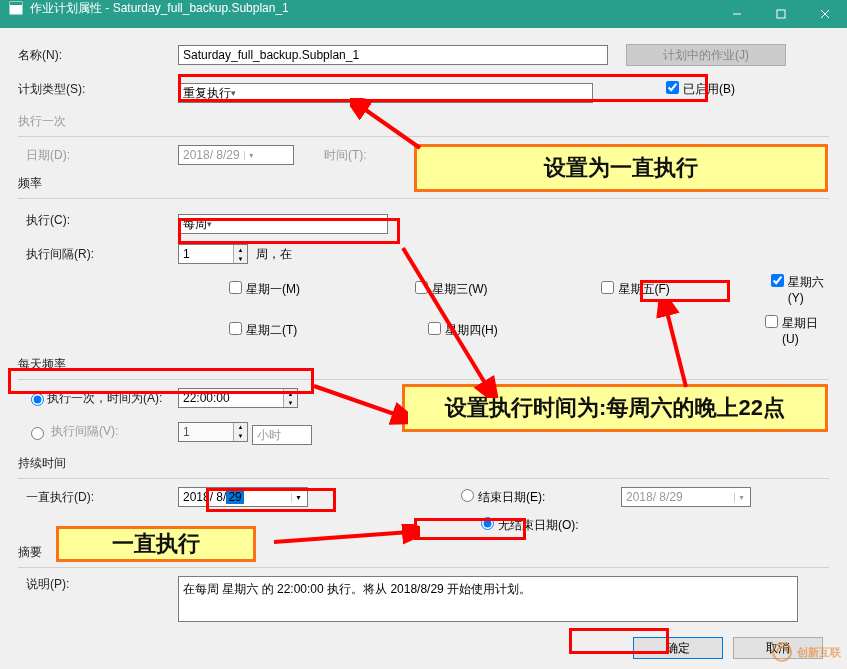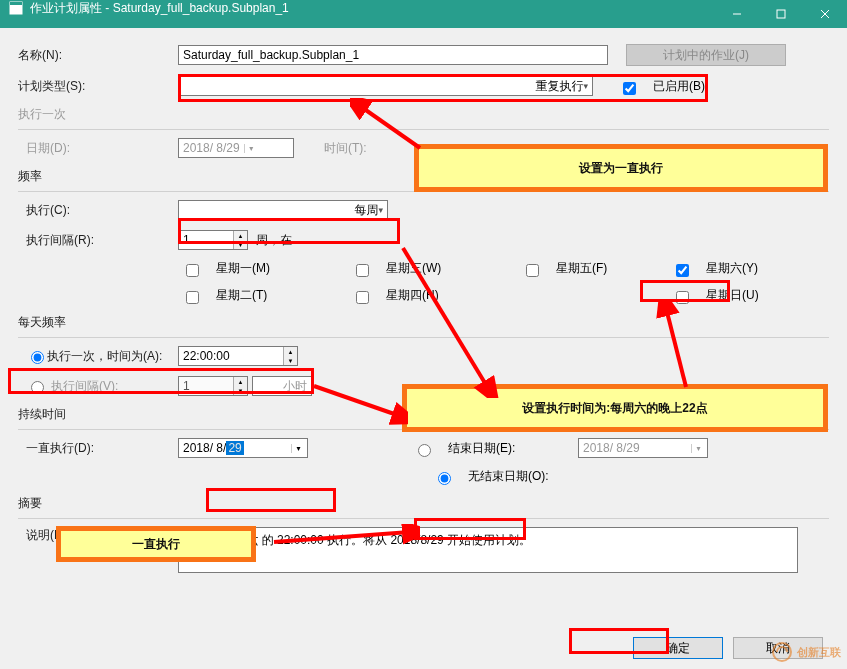--- a/index.html
+++ b/index.html
@@ -31,57 +31,57 @@
 .lbl { width: 160px; color: #222; }
 .lbl.disabled { color: #9a9a9a; }
 input[type=text].field, .combo, .spinner, .summary {
   border: 1px solid #7a7a7a;
   background: #fff;
   height: 20px;
   padding: 2px 4px;
   font-family: inherit;
   font-size: 12px;
 }
-.combo { display: flex; align-items: center; justify-content: flex-end; }
+.combo { display: flex; align-items: center; justify-content: flex-start; margin-top: 7px; }
 .combo .arrow { font-size: 9px; color: #555; }
 .btn {
   border: 1px solid #adadad;
   background: #e1e1e1;
   height: 22px;
   padding: 0 14px;
   cursor: pointer;
   display: inline-flex;
   align-items: center;
   justify-content: center;
 }
 .btn.disabled { background: #ccc; color: #888; }
 .section-title { color: #222; margin: 6px 0; }
 .hr { border: none; border-top: 1px solid #d0d0d0; margin: 2px 0 8px 0; }
-.cb { display: inline-flex; align-items: flex-end; gap: 17px; }
+.cb { display: inline-flex; align-items: flex-start; gap: 4px; margin-left: 43px; }
 .cb input { margin: 0; }
 .redbox { border: 3px solid #ff0000; position: absolute; pointer-events: none; }
 .annotation {
   position: absolute;
   background: #ffff99;
-  border: 5px solid #f97316;
+  border: 3px solid #f97316;
   color: #111;
   font-weight: bold;
-  font-size: 12px;
+  font-size: 22px;
   display: flex;
   align-items: center;
   justify-content: center;
   padding: 4px 8px;
 }
 svg.arrow-svg { position: absolute; pointer-events: none; }
 .spinner { display: flex; align-items: center; padding: 0; }
 .spinner input { border: none; width: calc(100% - 14px); height: 100%; padding: 0 4px; font-family: inherit; font-size: 12px; }
 .spinner .spin-btns { width: 14px; display: flex; flex-direction: column; border-left: 1px solid #aaa; height: 100%; }
 .spinner .spin-btns div { flex: 1; display: flex; align-items: center; justify-content: center; font-size: 6px; background: #f0f0f0; cursor: pointer; }
 .datepick { display: flex; align-items: center; border: 1px solid #7a7a7a; background: #fff; height: 20px; padding: 0 2px 0 4px; }
-.datepick .sel { background: #0078d7; color: #e5e5e5; padding: 0 2px; }
+.datepick .sel { background: #0078d7; color: #000000; padding: 0 2px; }
 .datepick .dp-arrow { width: 14px; text-align: center; font-size: 8px; border-left: 1px solid #ccc; cursor: pointer; margin-left: 4px; }
 .summary { width: 620px; height: 46px; overflow-y: scroll; padding: 4px; }
 .watermark { position: absolute; right: 6px; bottom: 6px; opacity: 0.6; font-size: 11px; color: #e67e22; font-weight: bold; display: flex; align-items: center; gap: 4px; }
 </style>
 </head>
 <body>
 
 <div class="titlebar">
   <span class="title-icon">
     <svg width="14" height="14" viewBox="0 0 14 14">

